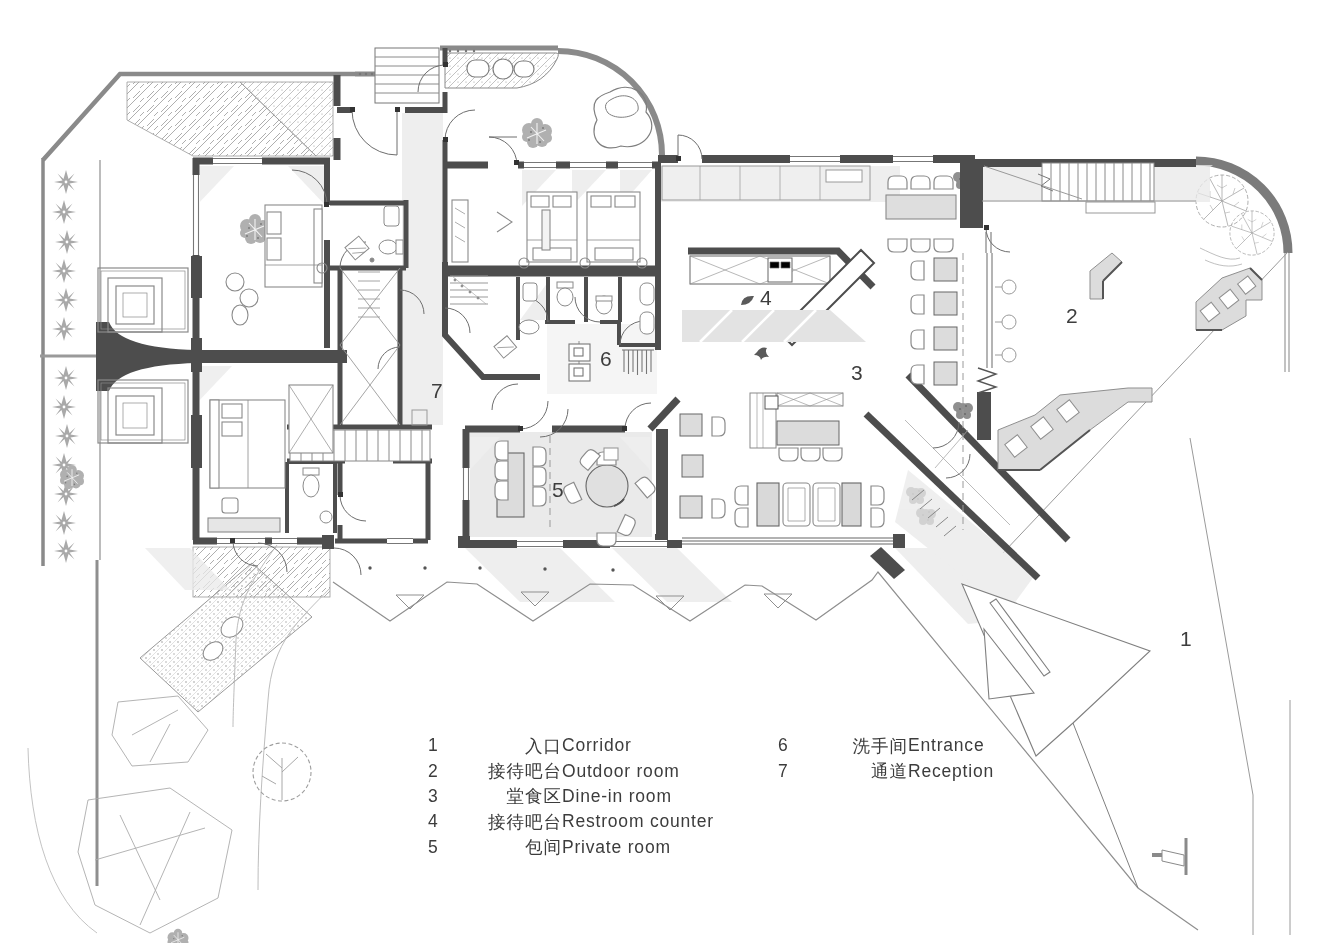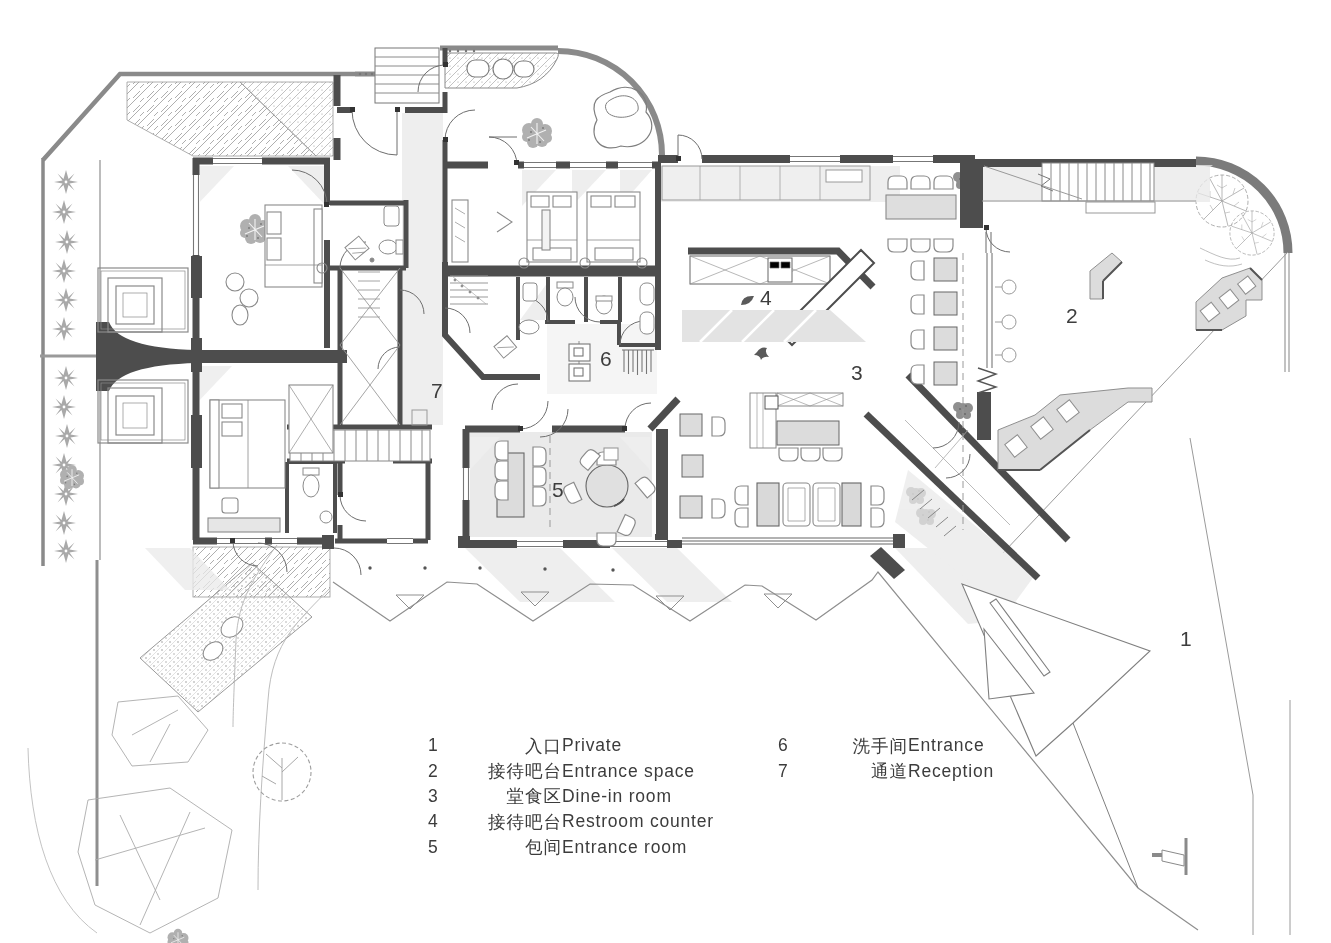--- a/index.html
+++ b/index.html
@@ -651,41 +651,41 @@
   <text class="rlabel" x="552" y="497">5</text>
   <text class="rlabel" x="600" y="366">6</text>
   <text class="rlabel" x="431" y="398">7</text>
 </g>
 </svg>
 
 <div class="legend-col" style="left:428px;top:733px;">
   <div class="lrow">
     <span class="lnum">1</span>
     <span class="lzh">入口</span>
-    <span class="len">Private</span>
+    <span class="len">Corridor</span>
   </div>
   <div class="lrow">
     <span class="lnum">2</span>
     <span class="lzh">接待吧台</span>
-    <span class="len">Entrance space</span>
+    <span class="len">Outdoor room</span>
   </div>
   <div class="lrow">
     <span class="lnum">3</span>
     <span class="lzh">堂食区</span>
     <span class="len">Dine-in room</span>
   </div>
   <div class="lrow">
     <span class="lnum">4</span>
     <span class="lzh">接待吧台</span>
     <span class="len">Restroom counter</span>
   </div>
   <div class="lrow">
     <span class="lnum">5</span>
     <span class="lzh">包间</span>
-    <span class="len">Entrance room</span>
+    <span class="len">Private room</span>
   </div>
 </div>
 
 <div class="legend-col" style="left:778px;top:733px;">
   <div class="lrow">
     <span class="lnum">6</span>
     <span class="lzh" style="width:100px">洗手间</span>
     <span class="len">Entrance</span>
   </div>
   <div class="lrow">

